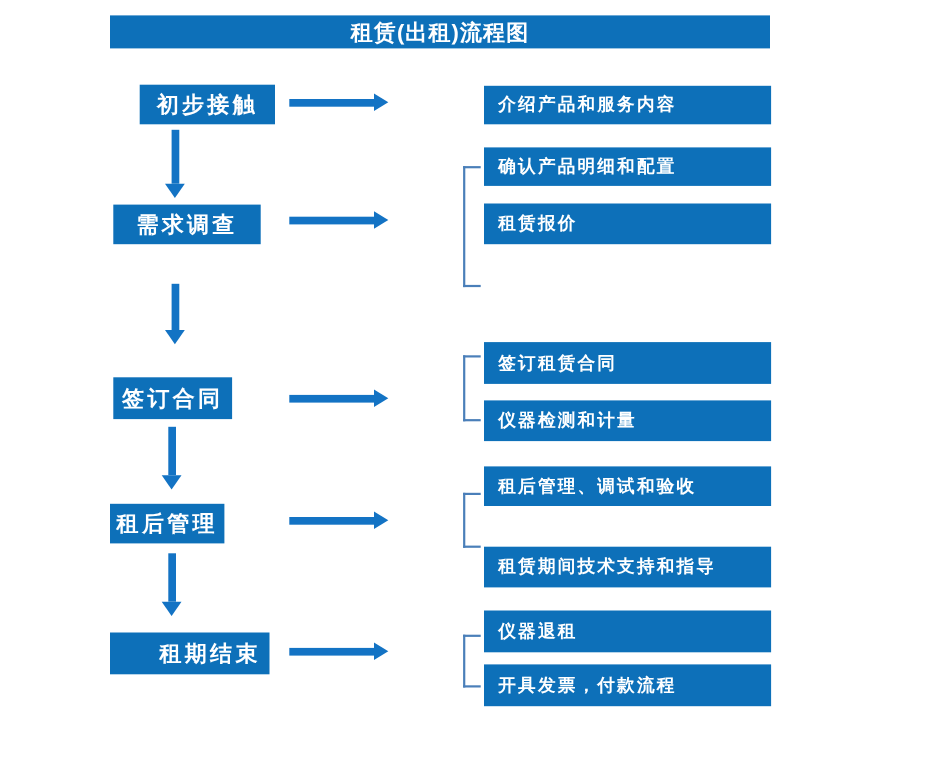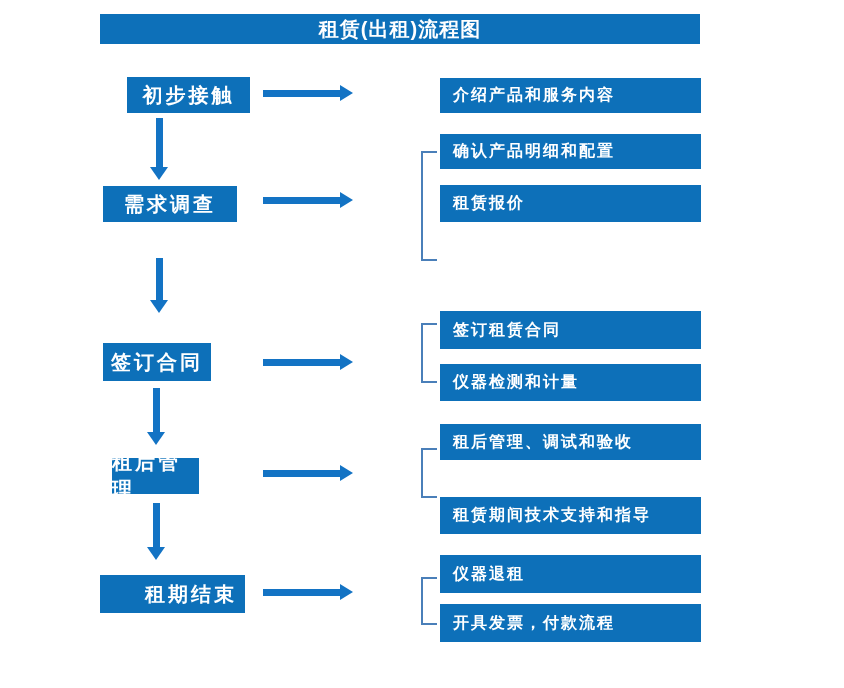--- a/index.html
+++ b/index.html
@@ -48,21 +48,21 @@
 </head>
 <body>
 
 <div class="canvas">
 
   <div class="title-bar">租赁(出租)流程图</div>
 
   <div class="step" style="left:103px; top:77px;  width:123px; height:36px;margin-left:24px;">初步接触</div>
   <div class="step" style="left:103px; top:186px; width:134px; height:36px;">需求调查</div>
   <div class="step" style="left:103px; top:343px; width:108px; height:38px;">签订合同</div>
-  <div class="step" style="left:112px; top:458px; width:87px; height:36px;">租后管理</div>
+  <div class="step" style="left:100px; top:458px; width:104px; height:36px;">租后管理</div>
   <div class="step" style="left:100px; top:575px; width:108px; height:38px;padding-left:37px;">租期结束</div>
 
   <div class="varrow" style="left:150px; top:118px; height:62px;">
       <div class="shaft"></div>
       <div class="head"></div>
     </div>
   <div class="varrow" style="left:150px; top:258px; height:55px;">
       <div class="shaft"></div>
       <div class="head"></div>
     </div>

